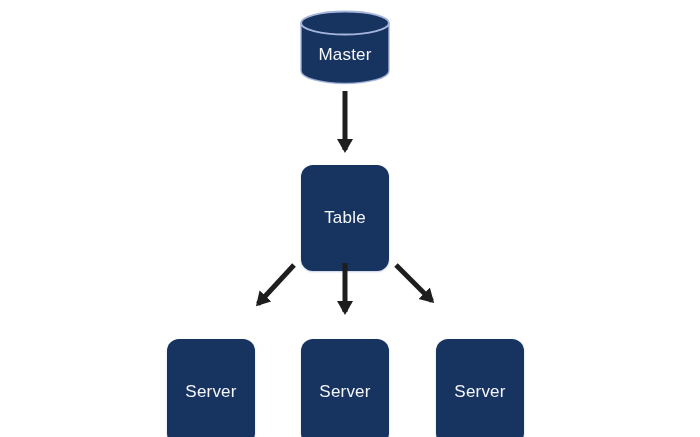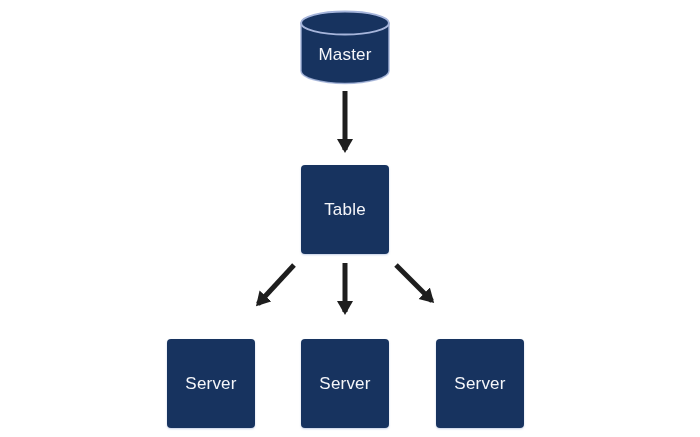--- a/index.html
+++ b/index.html
@@ -42,23 +42,23 @@
     width: 100%;
     height: 62px;
     display: flex;
     align-items: center;
     justify-content: center;
   }
   
   .box {
     position: absolute;
     width: 88px;
-    height: 89px;
+    height: 106px;
     background: var(--node-fill);
-    border-radius: 4px;
+    border-radius: 12px;
     display: flex;
     align-items: center;
     justify-content: center;
     box-shadow: 0 1px 2px rgba(150, 170, 210, 0.55);
   }
   .box-table  { left: 301px; top: 165px; }
   .box-srv-1  { left: 167px; top: 339px; }
   .box-srv-2  { left: 301px; top: 339px; }
   .box-srv-3  { left: 436px; top: 339px; }
   

